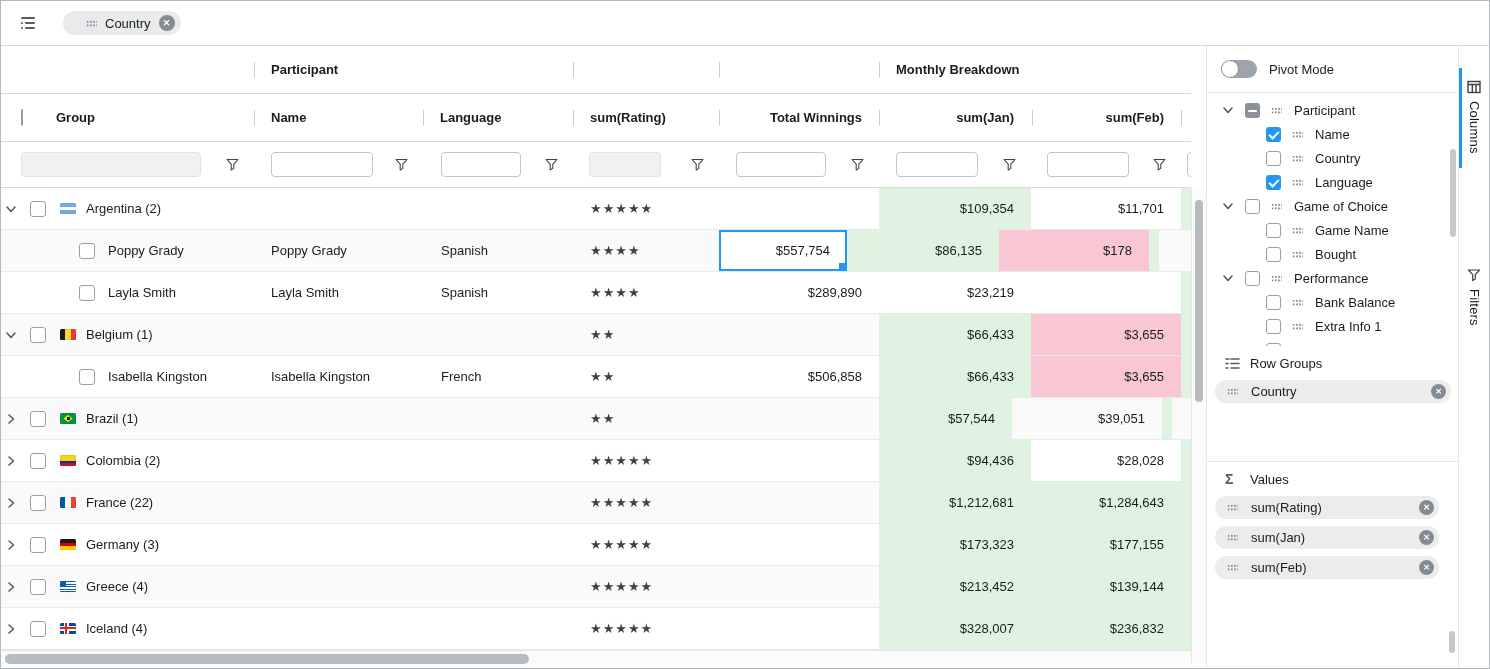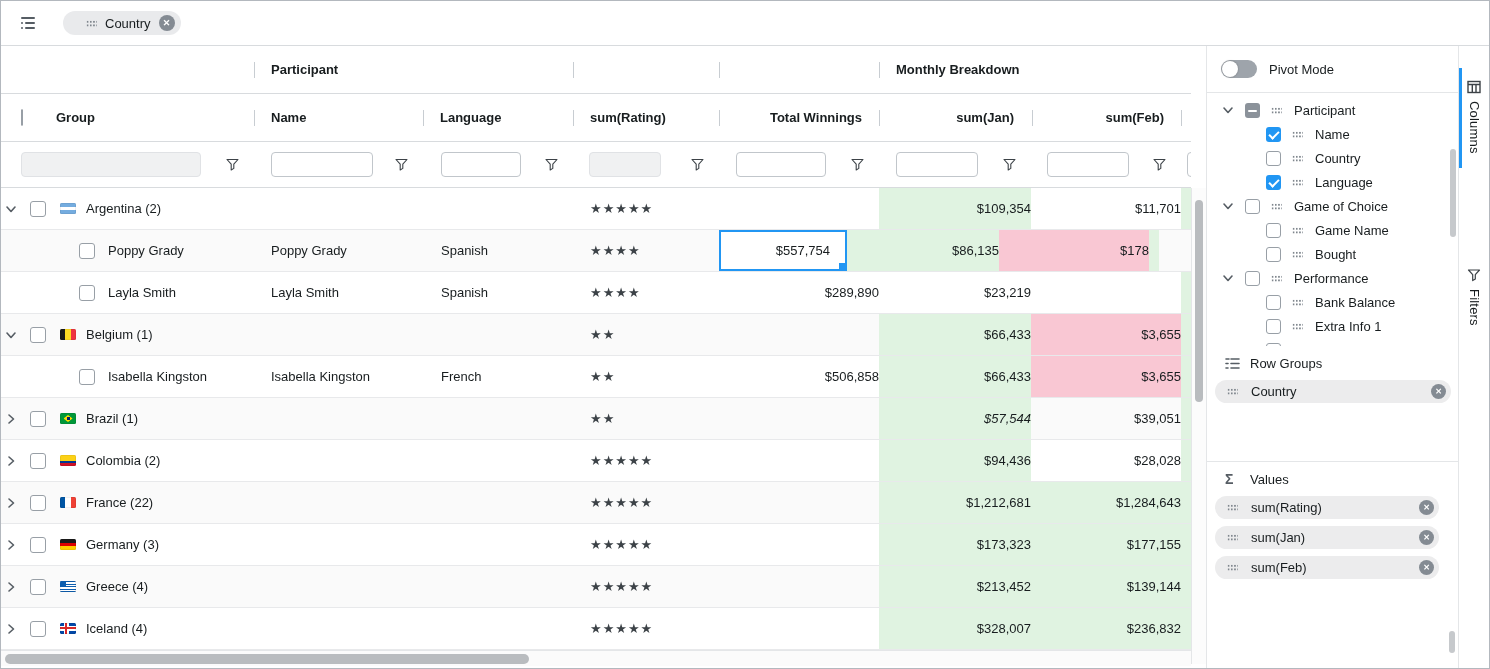--- a/index.html
+++ b/index.html
@@ -30,21 +30,21 @@
   .fcell { position:absolute; top:0; height:46px; }
   .finput { position:absolute; top:10px; height:25px; border:1px solid #c1c6cb; border-radius:4px; background:#fff; font:inherit; padding:0 6px; color:#181d1f; }
   .finput.disabled { background:#f0f1f2; border-color:#e0e2e5; }
   .funnel { position:absolute; top:16px; width:13px; height:13px; cursor:pointer; }
 
   
   .rows { position:relative; width:1190px; }
   .row { display:flex; height:42px; border-bottom:1px solid #e8e9eb; background:#fff; position:relative; }
   .row.odd { background:#fafafa; }
   .cell { height:100%; display:flex; align-items:center; flex:none; position:relative; }
-  .cell.num { justify-content:flex-end; }
+  .cell.num { justify-content:flex-end; padding-right:17px; }
   .cell.hl-green { background:#e0f3e1; }
   .cell.hl-pink  { background:#f9c7d3; }
   .cell.mar { background:#e0f3e1; }
   .groupcell { padding-left:3px; gap:0; }
   .chev { width:14px; height:14px; flex:none; cursor:pointer; position:relative; margin-right:12px; }
   .chev svg { position:absolute; inset:0; }
   .cb { width:16px; height:16px; border-radius:3px; flex:none; position:relative; cursor:pointer; }
   .cb.un { background:#fff; border:1px solid #989fa6; }
   .cb.ck { background:#2196f3; }
   .cb.ck::after { content:''; position:absolute; left:5px; top:2px; width:4px; height:8px; border:solid #fff; border-width:0 2px 2px 0; transform:rotate(45deg); }
@@ -280,21 +280,21 @@
                 </svg>
               </span>
               <span class="cb un"></span>
               <span class="flag brazil"></span>
               <span class="grp-label">Brazil (1)</span>
             </div>
             <div class="cell " style="width: 169px; padding-left: 17px;"></div>
             <div class="cell " style="width: 150px; padding-left: 18px;"></div>
             <div class="cell stars" style="width: 146px;">★★</div>
             <div class="cell num" style="width: 160px;"></div>
-            <div class="cell num hl-green" style="width: 152px; font-style: italic;">$57,544</div>
+            <div class="cell num hl-green" style="width: 133px;">$57,544</div>
             <div class="cell num" style="width: 150px;">$39,051</div>
             <div class="cell mar" style="width: 10px;"></div>
           </div>
           <div class="row">
             <div class="cell groupcell" style="width: 253px;">
               <span class="chev">
                 <svg viewBox="0 0 14 14" width="14" height="14" style="transform:rotate(0deg)">
                   <path d="M5 3 L9.5 7 L5 11" fill="none" stroke="#565d64" stroke-width="1.6" stroke-linecap="round" stroke-linejoin="round"></path>
                 </svg>
               </span>

